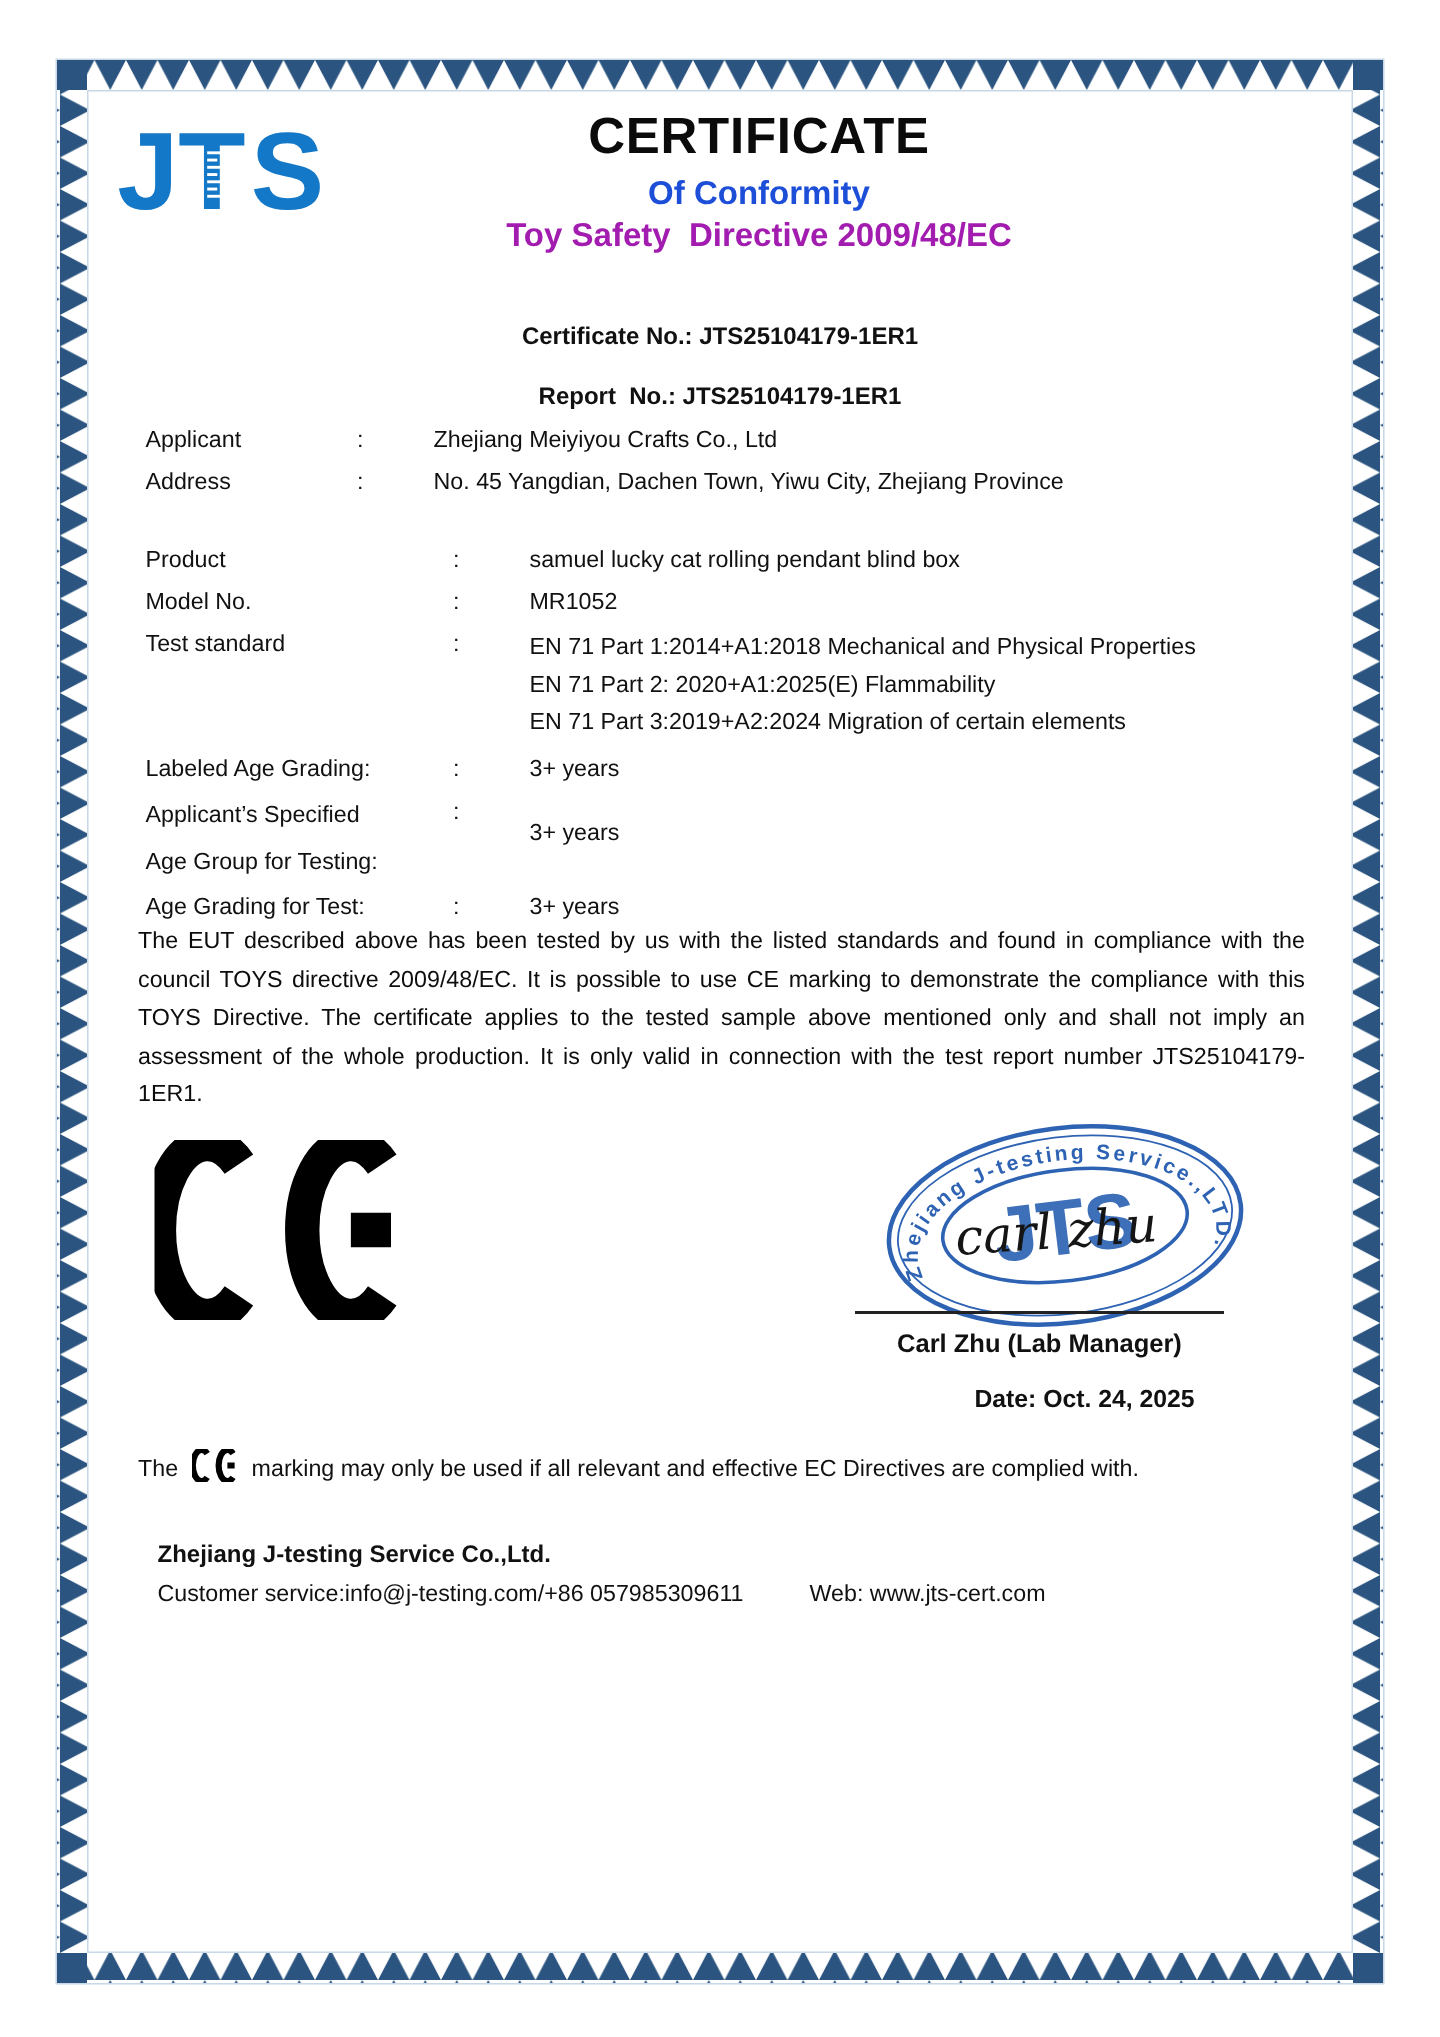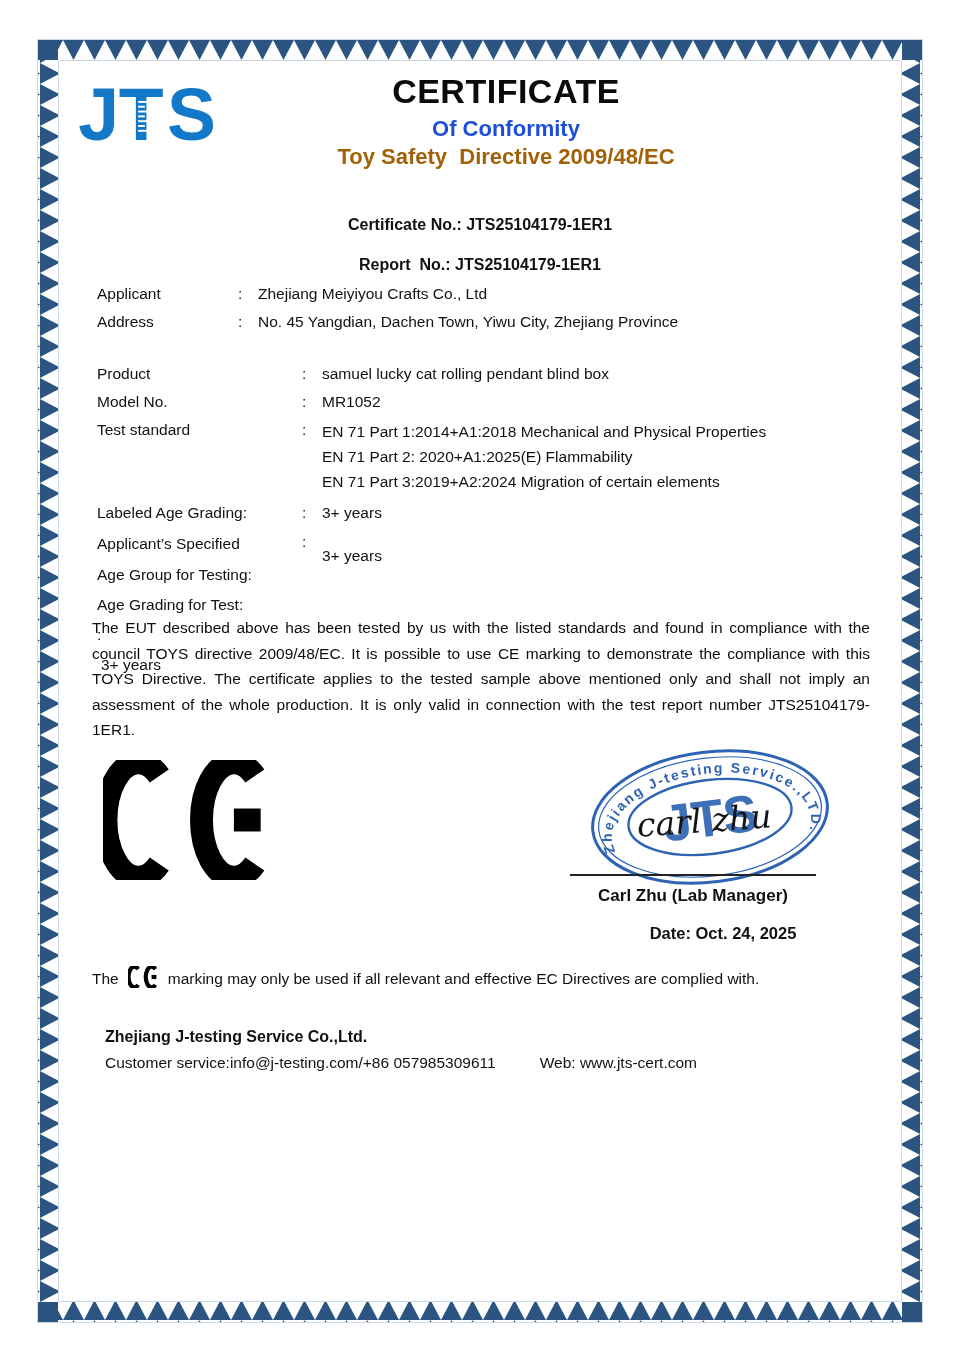--- a/index.html
+++ b/index.html
@@ -12,40 +12,40 @@
     overflow:hidden;
   }
   [data-bind]{white-space:pre-wrap;}
   .border-svg{position:absolute;left:0;top:0;width:960px;height:1358px;pointer-events:none;}
 
   .logo{position:absolute;left:78px;top:70px;}
 
   .header{position:absolute;left:16px;right:0;top:72px;text-align:center;padding-left:36px;}
   .title{font-size:34px;font-weight:bold;line-height:38px;letter-spacing:0.5px;color:#0b0b0b;}
   .subtitle{font-size:22px;font-weight:bold;line-height:27px;margin-top:5px;color:#1d4ed8;}
-  .directive{font-size:22px;font-weight:bold;line-height:30px;color:#a16207;}
+  .directive{font-size:22px;font-weight:bold;line-height:30px;color:#a21caf;}
 
   .certno{position:absolute;left:0;right:0;top:216px;text-align:center;font-size:16px;font-weight:bold;}
   .repno{position:absolute;left:0;right:0;top:256px;text-align:center;font-size:16px;font-weight:bold;}
 
   .fields{position:absolute;left:97px;top:280px;right:88px;font-size:15.5px;}
   .row{display:flex;align-items:flex-start;line-height:28px;}
   .row .lbl{flex:none;}
   .row.ga .lbl{width:141px;}
   .row.gb .lbl{width:205px;}
   .row .col{flex:none;width:16px;}
-  .row .val{flex:1;padding-left:4px;}
+  .row .val{flex:1;padding-left:4px;margin-left:31px;}
   .row.r-address{margin-bottom:24px;}
   .row.r-test{margin-bottom:4px;}
   .row.r-test .val{line-height:25px;padding-top:3px;}
   .row.r-labeled{line-height:30px;margin-top:2px;}
   .row.r-spec{min-height:62px;}
   .row.r-spec .lbl{line-height:31px;}
   .row.r-spec .val{padding-top:14px;line-height:28px;}
-  .row.r-agetest{line-height:30px;flex-direction:column;}
+  .row.r-agetest{line-height:30px;}
 
   .paragraph{
     position:absolute;left:92px;right:90px;top:615px;
     font-size:15.5px;line-height:25.5px;text-align:justify;color:#0d0d0d;
   }
 
   .ce-big{position:absolute;left:103px;top:760px;}
 
   .stamp{position:absolute;left:585px;top:742px;}
   .sig-line{position:absolute;left:570px;top:874px;width:246px;border-top:2px solid #222;}

